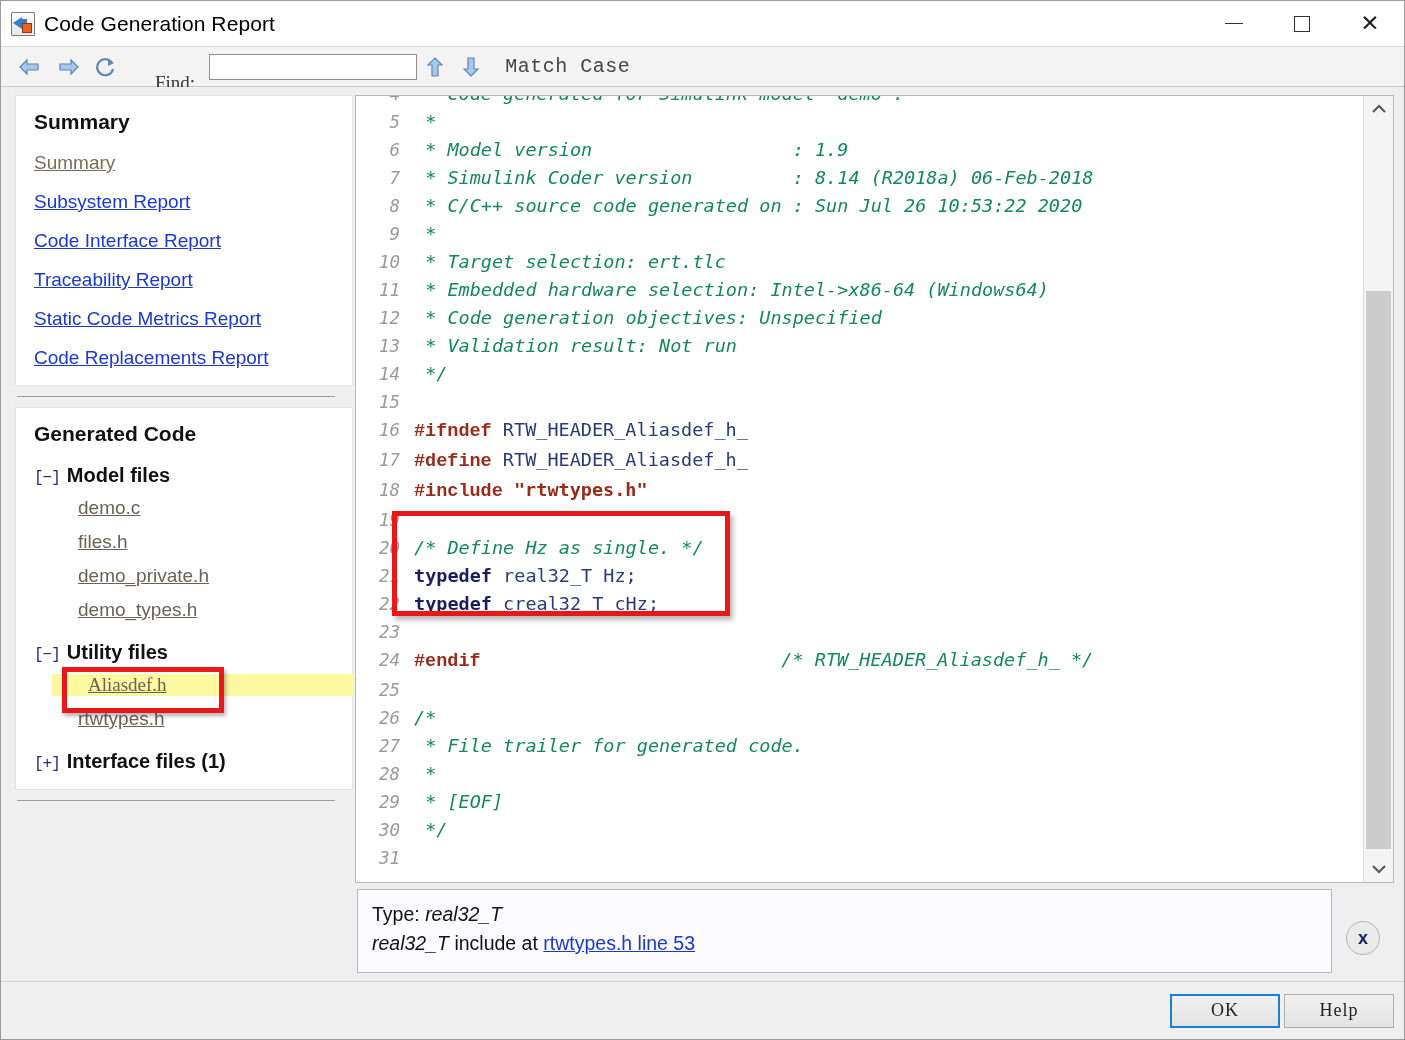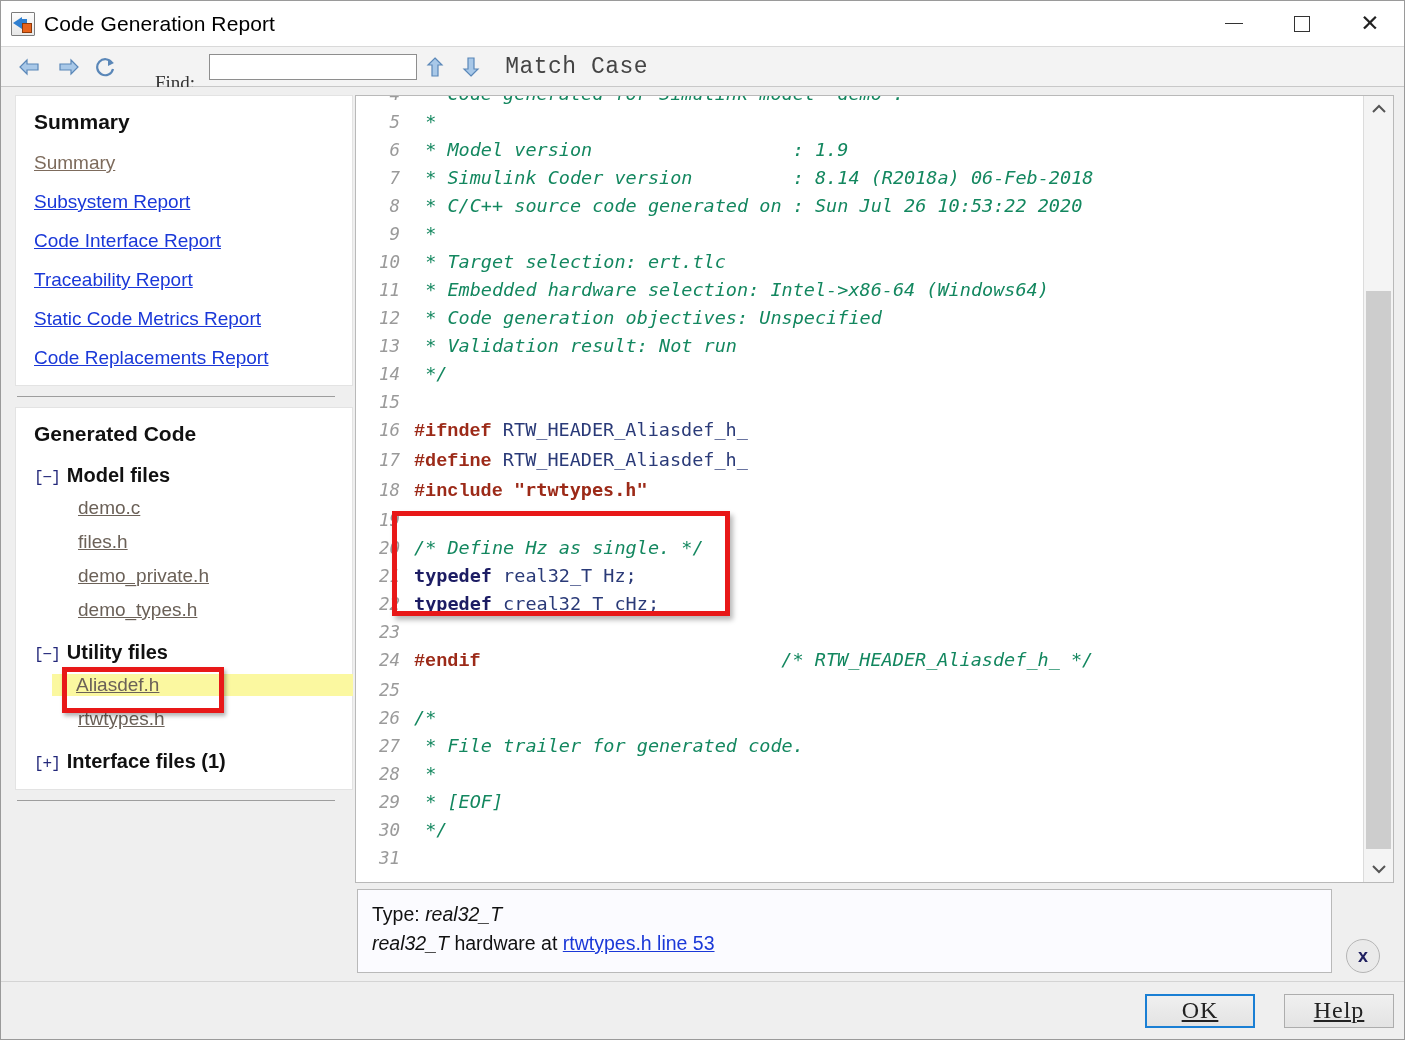--- a/index.html
+++ b/index.html
@@ -95,21 +95,21 @@
     padding: 0 4px;
     outline: none;
   }
   .dir-ico {
     width: 36px; height: 30px;
     display: flex; align-items: center; justify-content: center;
   }
   .match-case {
     margin-left: 16px;
     font-family: "Liberation Mono", monospace;
-    font-size: 23px; color: #444; letter-spacing: .5px;
+    font-size: 20px; color: #444; letter-spacing: .5px;
   }
 
   
   .body {
     flex: 1 1 auto; display: flex;
     overflow: hidden;
     background: #efefef;
   }
 
   
@@ -165,24 +165,25 @@
     font-size: 19px;
     color: #6b6158;
     text-decoration: underline;
     margin-bottom: 12px;
     width: fit-content;
     cursor: pointer;
   }
   .file-row-highlight {
     background: #fbf8a0;
     margin-left: 18px;
-    padding-left: 24px;
+    padding-left: 36px;
     margin-bottom: 12px;
     position: relative;
     width: 302px;
+    font-family: Liberation Serif, serif;
   }
   .file-row-highlight .file-link { margin-left: 0; margin-bottom: 0; }
   .redbox-sidebar {
     position: absolute;
     left: 10px; top: -7px;
     width: 162px; height: 46px;
     border: 5px solid #e81818;
     box-shadow: 2px 3px 4px rgba(0,0,0,.30);
     pointer-events: none;
   }
@@ -261,21 +262,21 @@
     left: 36px; top: 415px;
     width: 338px; height: 105px;
     border: 5px solid #e81818;
     box-shadow: 3px 4px 5px rgba(0,0,0,.28);
     pointer-events: none;
     z-index: 5;
   }
 
   
   .info-row {
-    display: flex; align-items: flex-end;
+    display: flex; align-items: center;
     padding: 6px 10px 0 2px;
     flex: 0 0 auto;
   }
   .info-box {
     flex: 1 1 auto;
     background: #fbfbff;
     border: 1px solid #b9b9b9;
     padding: 10px 14px 14px 14px;
     min-height: 70px;
   }
@@ -305,26 +306,25 @@
     background: #efefef;
     border-top: 1px solid #d4d4d4;
     display: flex; align-items: center; justify-content: flex-end;
     padding-right: 10px;
   }
   .btn {
     width: 110px; height: 34px;
     background: linear-gradient(#f0f0f0,#e3e3e3);
     border: 1px solid #adadad;
     font-family: "Liberation Serif", serif;
-    font-size: 24px; color: #222;
+    font-size: 18px; color: #222;
     display: flex; align-items: center; justify-content: center;
-    margin-left: 29px;
+    margin-left: 4px;
     cursor: pointer;
     letter-spacing: 1px;
-    text-decoration: underline;
   }
   .btn.primary { border: 2px solid #1a7fd4; }
 </style>
 </head>
 <body>
 
 <div class="window">
 
   <div class="titlebar">
     <div class="app-icon">
@@ -480,21 +480,21 @@
           </div>
         </div>
       </div>
 
       <div class="info-row">
         <div class="info-box">
           <div class="info-line">
             <span>Type: </span><i>real32_T</i>
           </div>
           <div class="info-line">
-            <i>real32_T</i><span> hardware at </span><a class="info-link">rtwtypes.h line 53</a>
+            <i>real32_T</i><span> include at </span><a class="info-link">rtwtypes.h line 53</a>
           </div>
         </div>
         <div class="close-circle">x</div>
       </div>
     </div>
   </div>
 
   <div class="footer">
     <div class="btn primary">OK</div>
     <div class="btn">Help</div>

